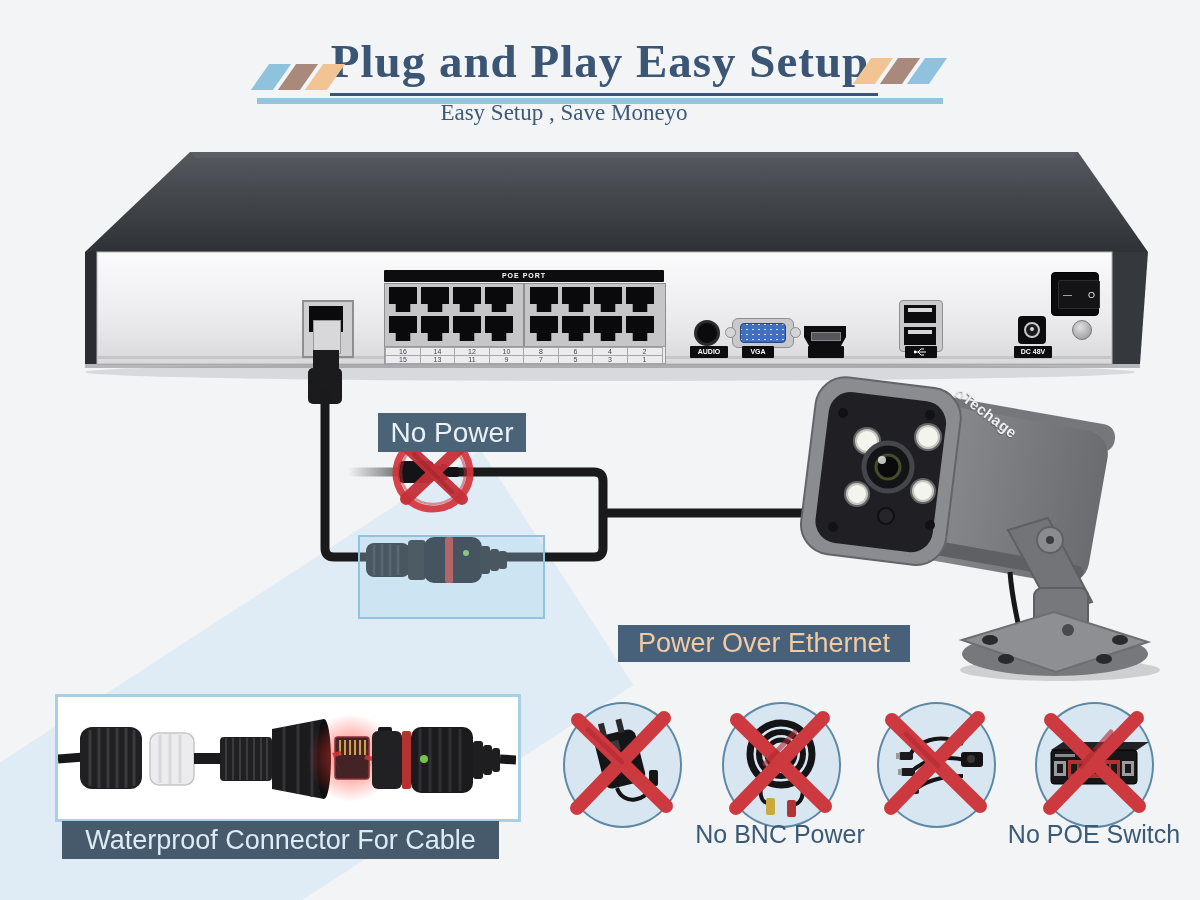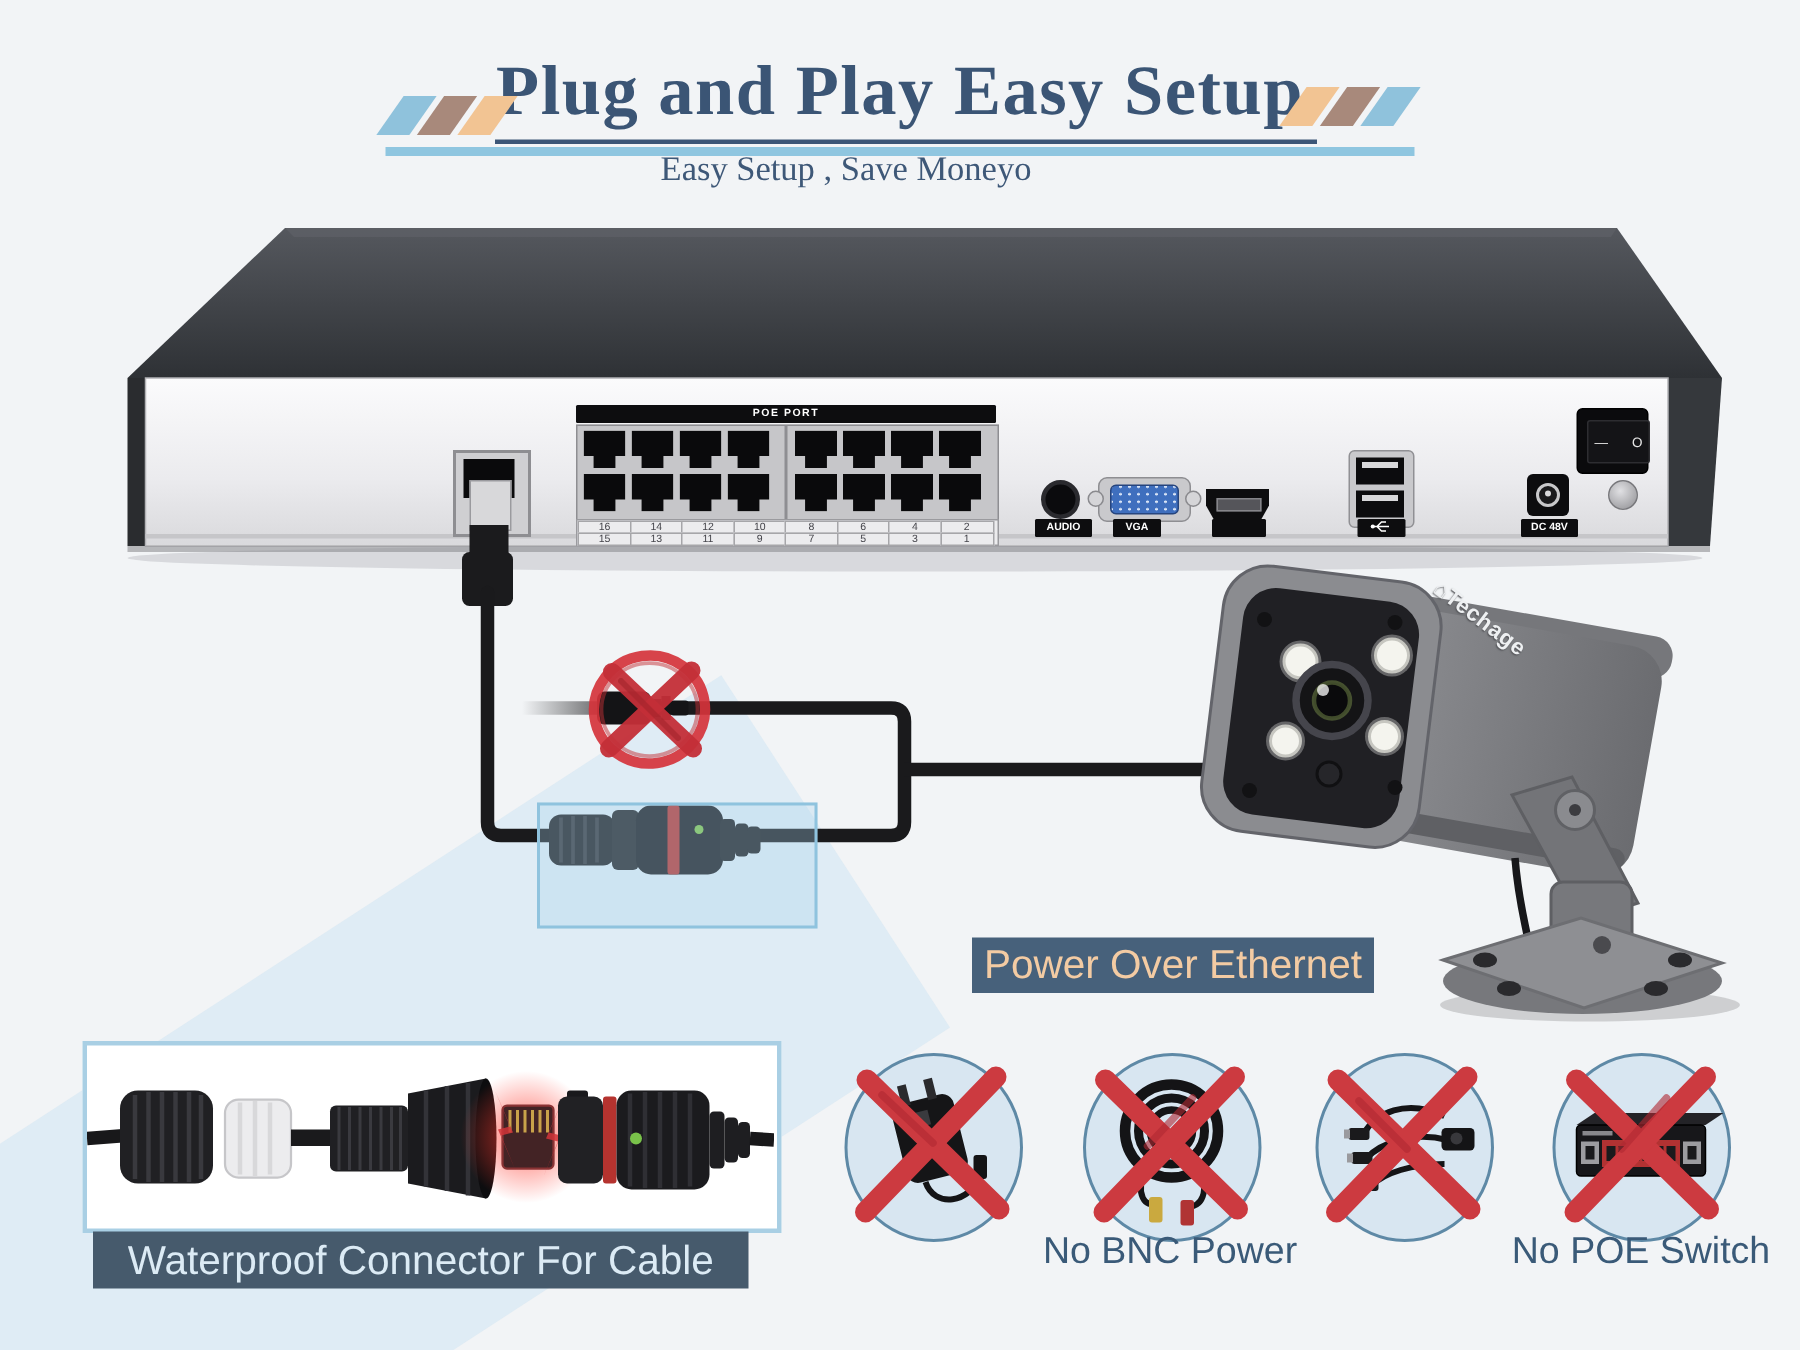--- a/index.html
+++ b/index.html
@@ -13,21 +13,21 @@
             font-family:"Liberation Serif",serif;font-size:23px;color:#3e5878;}
   .slash{width:22px;height:26px;transform:skewX(-35deg);display:inline-block;margin-right:5px;}
   .u-navy{top:93px;left:330px;width:548px;height:3px;background:#3c5677;}
   .u-blue{top:98px;left:257px;width:686px;height:6px;background:#8fc6e0;}
   
   .lblbox{background:#0d0d0f;color:#fff;font-size:7px;font-weight:bold;text-align:center;
           line-height:12px;height:12px;border-radius:1px;}
   .tagbox{text-align:center;}
   .no-power{top:413px;left:378px;width:148px;height:39px;background:#4b6377;color:#e9f1f6;
             font-size:28px;line-height:39px;}
-  .poe-tag{top:625px;left:648px;width:268px;height:37px;background:#47617b;color:#f3cba3;
+  .poe-tag{top:625px;left:618px;width:292px;height:37px;background:#47617b;color:#f3cba3;
            font-size:27px;line-height:37px;}
   .wp-tag{top:821px;left:62px;width:437px;height:38px;background:#465a6c;color:#dcebf5;
           font-size:27px;line-height:38px;}
   .hl-box{top:535px;left:358px;width:183px;height:80px;background:rgba(168,212,236,.32);
           border:2px solid #8fc3de;}
   .inset{top:694px;left:55px;width:460px;height:122px;background:#fff;border:3px solid #a9cfe4;}
   .accent-band{top:640px;left:-160px;width:780px;height:280px;background:rgba(203,227,243,.5);
                transform:rotate(-33deg);}
   .ellipse{width:115px;height:122px;border-radius:50%;background:#d8e6f1;border:2px solid #5e89a6;}
   .cap{font-size:25px;color:#3a5a78;text-align:center;line-height:1.15;}
@@ -260,20 +260,21 @@
       </g>
       <circle cx="886" cy="516" r="8" fill="#26262a" stroke="#101012" stroke-width="2"></circle>
     </g>
   </svg>
 
   <div class="abs logo">
     <span>⌂</span><span>Techage</span>
   </div>
 
   <div class="abs hl-box"></div>
+  <div class="abs tagbox no-power">No Power</div>
   <div class="abs tagbox poe-tag">Power Over Ethernet</div>
 
   <div class="abs inset">
     <svg width="458" height="120">
       <defs>
         <radialGradient id="redglow" cx=".5" cy=".5" r=".5">
           <stop offset="0" stop-color="#ff3b30" stop-opacity=".75"></stop>
           <stop offset="1" stop-color="#ff3b30" stop-opacity="0"></stop>
         </radialGradient>
       </defs>

